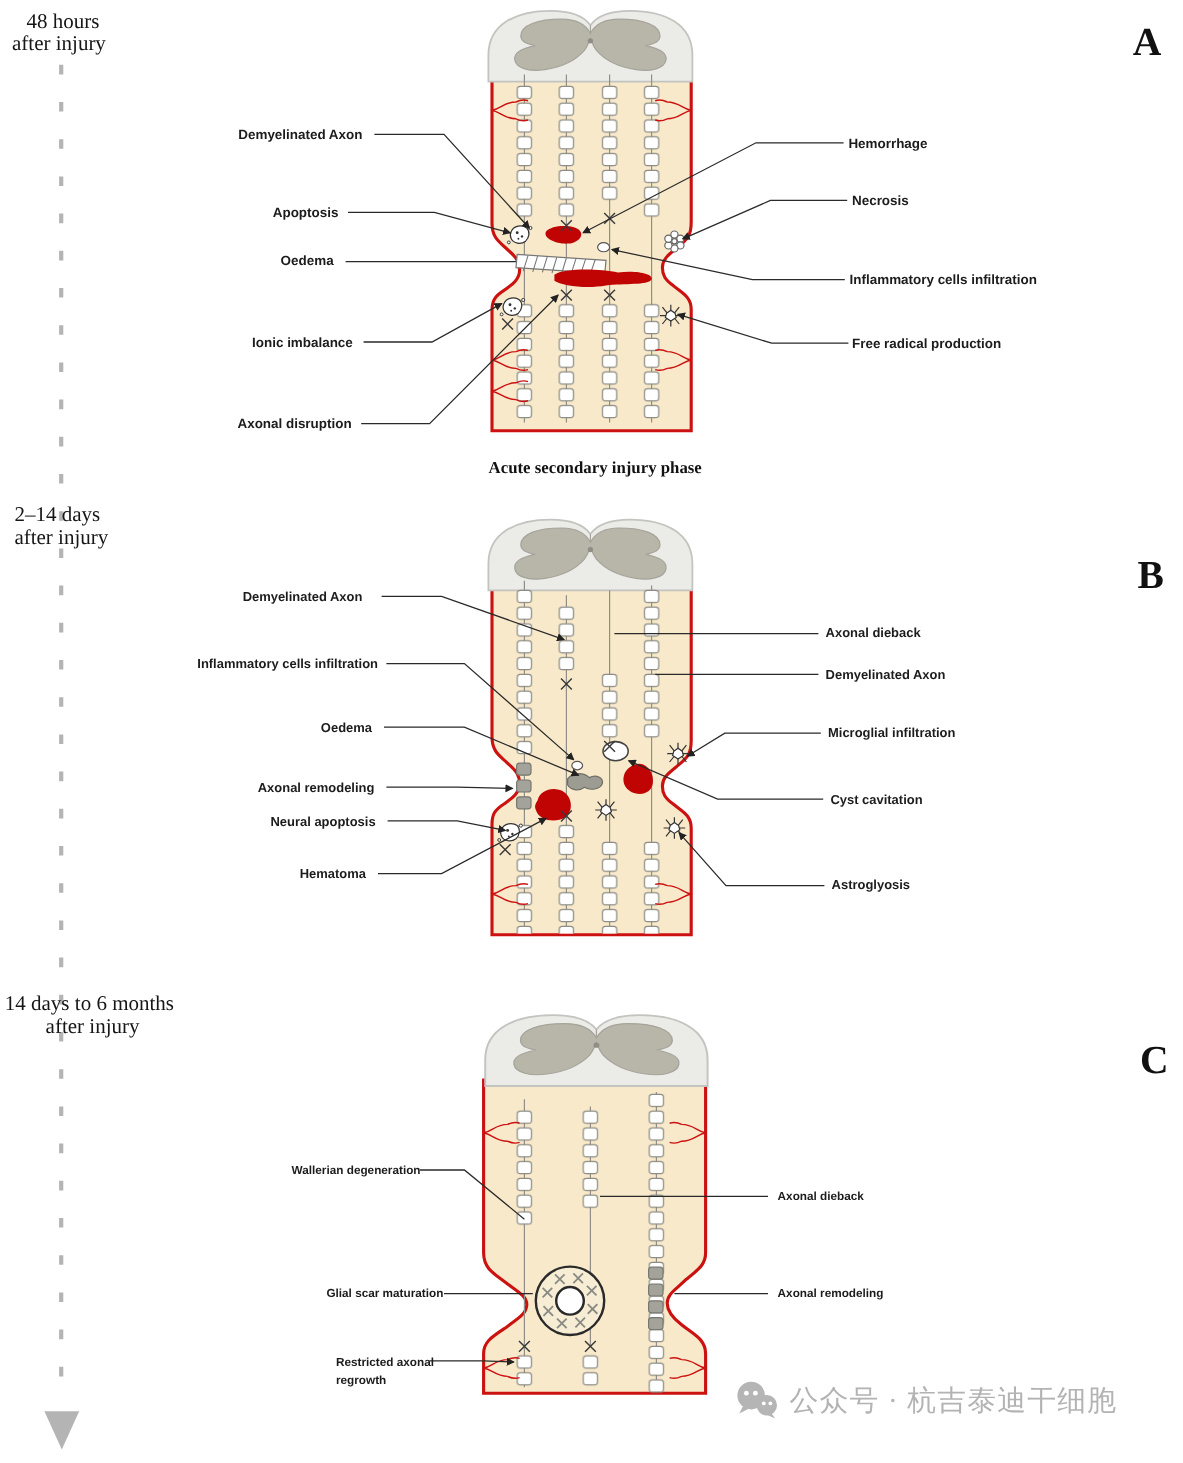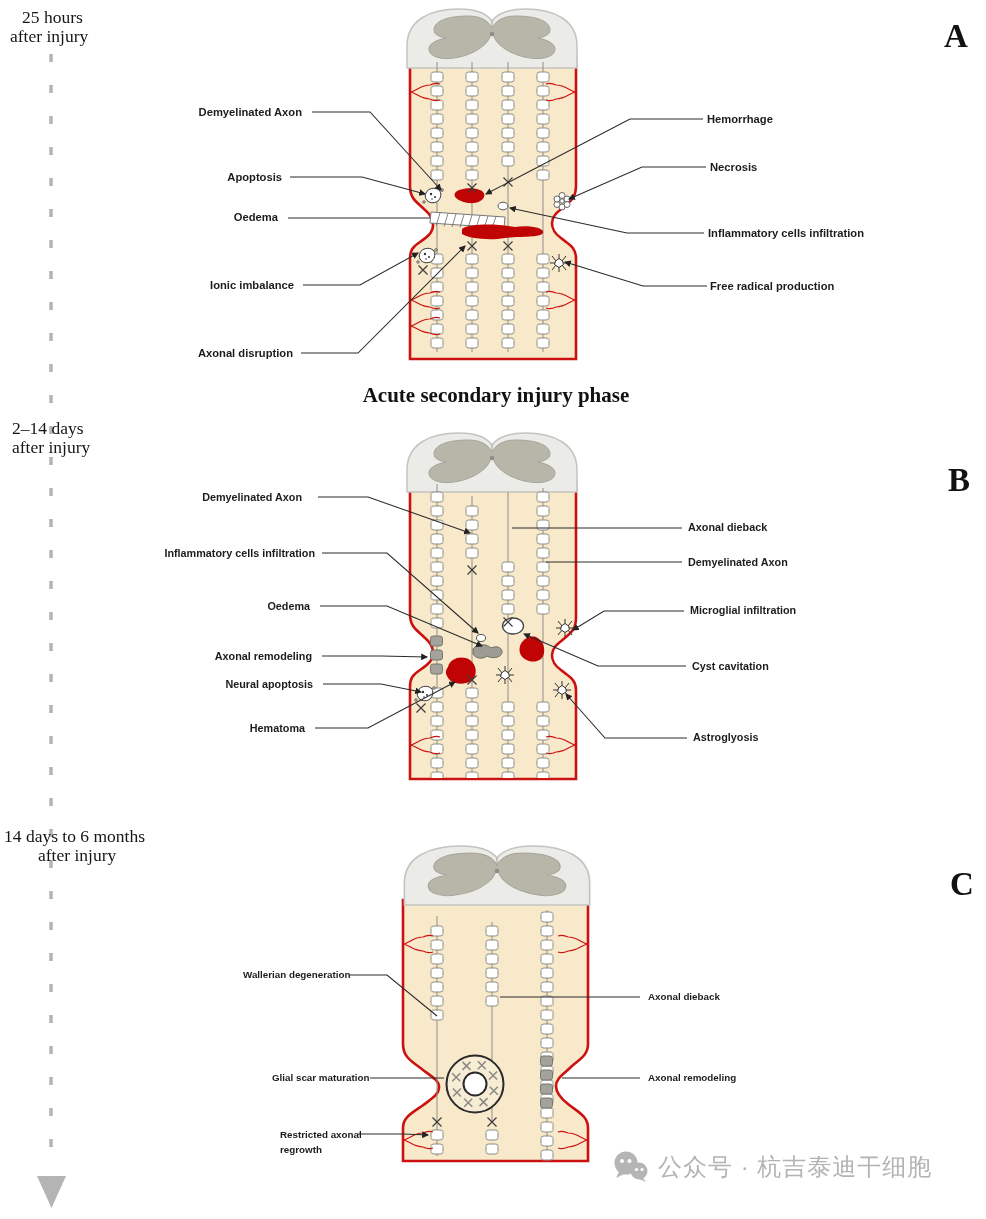--- a/index.html
+++ b/index.html
@@ -4,23 +4,23 @@
 <style>
   html,body{margin:0;padding:0;background:#fff;}
   #fig{position:relative;width:986px;height:1219px;background:#fff;overflow:hidden;
        font-family:"Liberation Sans",sans-serif;}
   svg{position:absolute;left:0;top:0;}
   .time{position:absolute;font-family:"Liberation Serif",serif;font-size:17.5px;
         line-height:19px;color:#161616;white-space:nowrap;}
   .letter{position:absolute;font-family:"Liberation Serif",serif;font-weight:bold;
           font-size:33px;color:#111;}
   .caption{position:absolute;width:692px;text-align:center;
-           font-family:"Liberation Serif",serif;font-weight:bold;font-size:21px;color:#121212;}
+           font-family:"Liberation Serif",serif;font-weight:bold;font-size:14px;color:#121212;}
   .wm{position:absolute;left:612px;top:1150px;display:flex;align-items:center;gap:8px;}
-  .wm span{font-size:24px;color:#b3b3b3;letter-spacing:1px;white-space:nowrap;}
+  .wm span{font-size:24px;color:#b3b3b3;letter-spacing:1px;white-space:nowrap;font-family:Liberation Serif, serif;}
   text.lbl{font-family:"Liberation Sans",sans-serif;font-weight:bold;fill:#1c1c1c;}
   .fa{font-size:11.2px;} .fb{font-size:10.8px;} .fc{font-size:9.8px;}
   .end{text-anchor:end;} .start{text-anchor:start;}
   .lead{fill:none;stroke:#2a2a2a;stroke-width:1.05px;}
   .arrow{marker-end:url(#arr);}
 </style>
 </head>
 <body>
 
 <div id="fig">
@@ -306,21 +306,21 @@
     <text class="lbl fc start" x="243" y="978">Wallerian degeneration</text>
     <text class="lbl fc start" x="272" y="1081">Glial scar maturation</text>
     <text class="lbl fc start" x="280" y="1138">Restricted axonal</text>
     <text class="lbl fc start" x="280" y="1153">regrowth</text>
     <text class="lbl fc start" x="648" y="1000">Axonal dieback</text>
     <text class="lbl fc start" x="648" y="1081">Axonal remodeling</text>
   </g>
 </svg>
 
   <div class="time" style="left:10px;top:8px;">
-    <div style="padding-left:12px;">25  hours</div>
+    <div style="padding-left:12px;">48  hours</div>
     <div>after injury</div>
   </div>
   <div class="time" style="left:12px;top:419px;">
     <div>2–14  days</div>
     <div>after  injury</div>
   </div>
   <div class="time" style="left:4px;top:827px;">
     <div>14  days to 6 months</div>
     <div style="padding-left:34px;">after  injury</div>
   </div>

